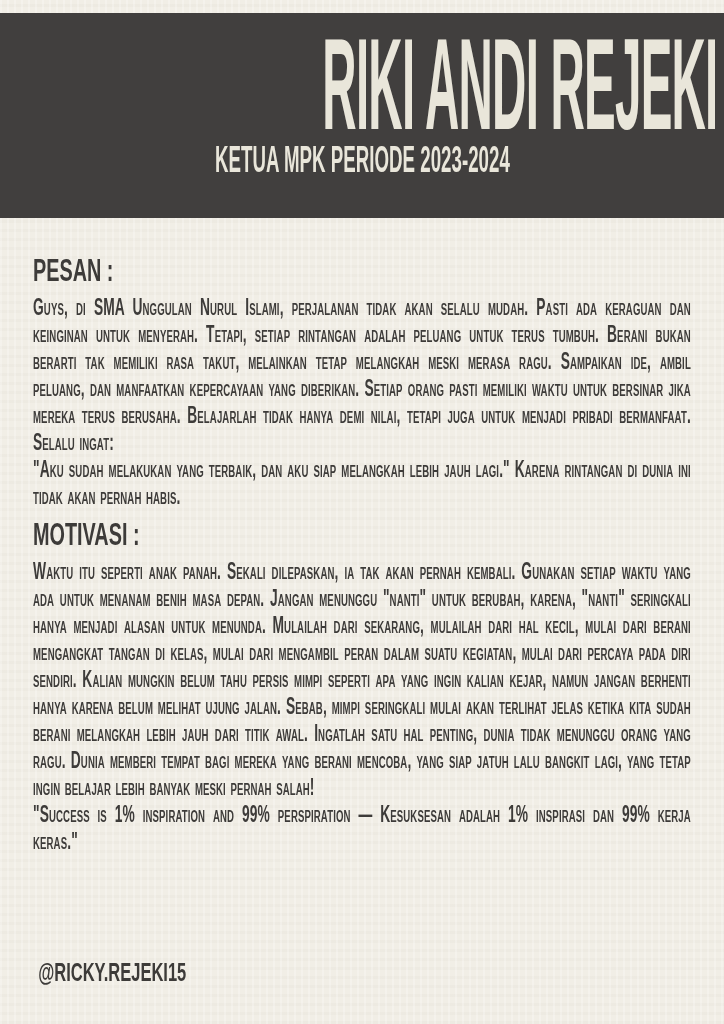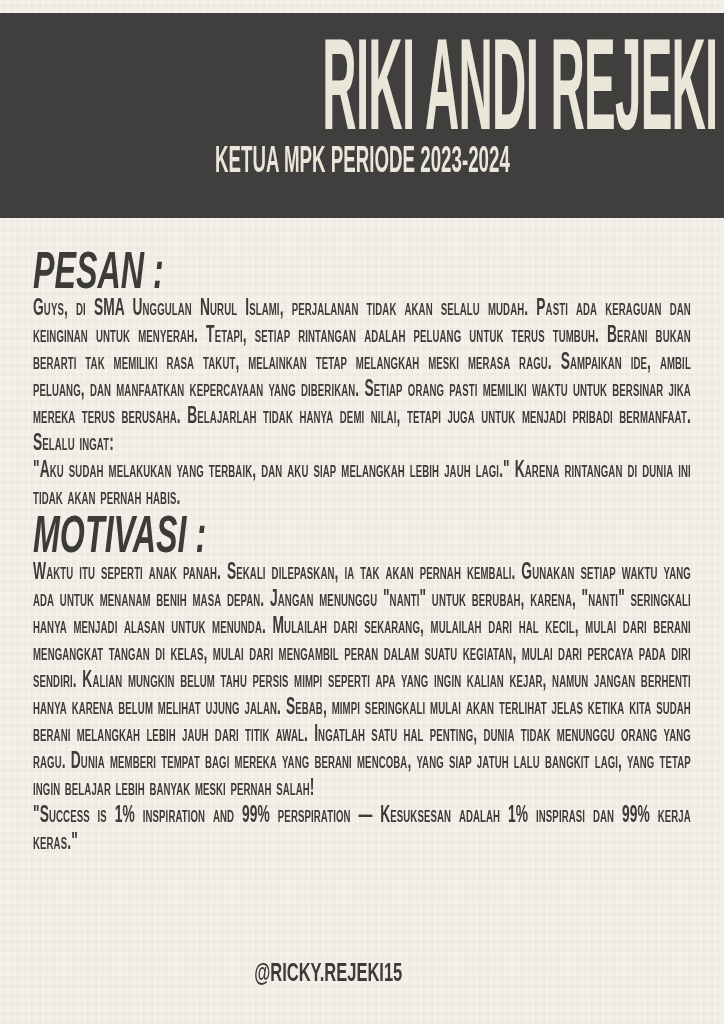--- a/index.html
+++ b/index.html
@@ -28,39 +28,39 @@
   }
   .subtitle-row{margin-top:-4px;}
   .subtitle{
     display:inline-block;font-size:36px;line-height:40px;font-weight:700;white-space:nowrap;
     letter-spacing:0;color:var(--cream);
     transform:scaleX(0.52);transform-origin:center top;
   }
   
   .content{position:absolute;top:218px;left:33px;width:658px;}
   .sec-heading{
-    margin:0;height:48px;font-size:52px;line-height:48px;font-weight:700;color:var(--ink);font-style:italic;
+    margin:0;height:48px;font-size:32px;line-height:48px;font-weight:700;color:var(--ink);
   }
   .sec-heading .hs{
     display:inline-block;white-space:nowrap;
     transform:scaleX(0.62);transform-origin:left top;
   }
   .sec-pesan .sec-heading{margin-top:28px;}
   .sec-motivasi .sec-heading{}
   .para{
     margin:0;width:1097px;
     transform:scaleX(0.5997);transform-origin:left top;
     font-size:23px;line-height:27px;font-weight:700;
     font-variant:small-caps;
     text-align:justify;white-space:pre-line;
     letter-spacing:.2px;word-spacing:1px;
     color:var(--ink);
   }
   
-  .footer{position:absolute;top:958px;left:0;width:656px;text-align:center;}
+  .footer{position:absolute;top:958px;left:0;width:656px;text-align:left;}
   .handle{
     display:inline-block;font-size:25px;line-height:28px;font-weight:700;white-space:nowrap;
     transform:scaleX(0.66);transform-origin:center top;
     color:var(--ink);
   }
 </style>
 </head>
 <body>
 
 <div class="sheet">

